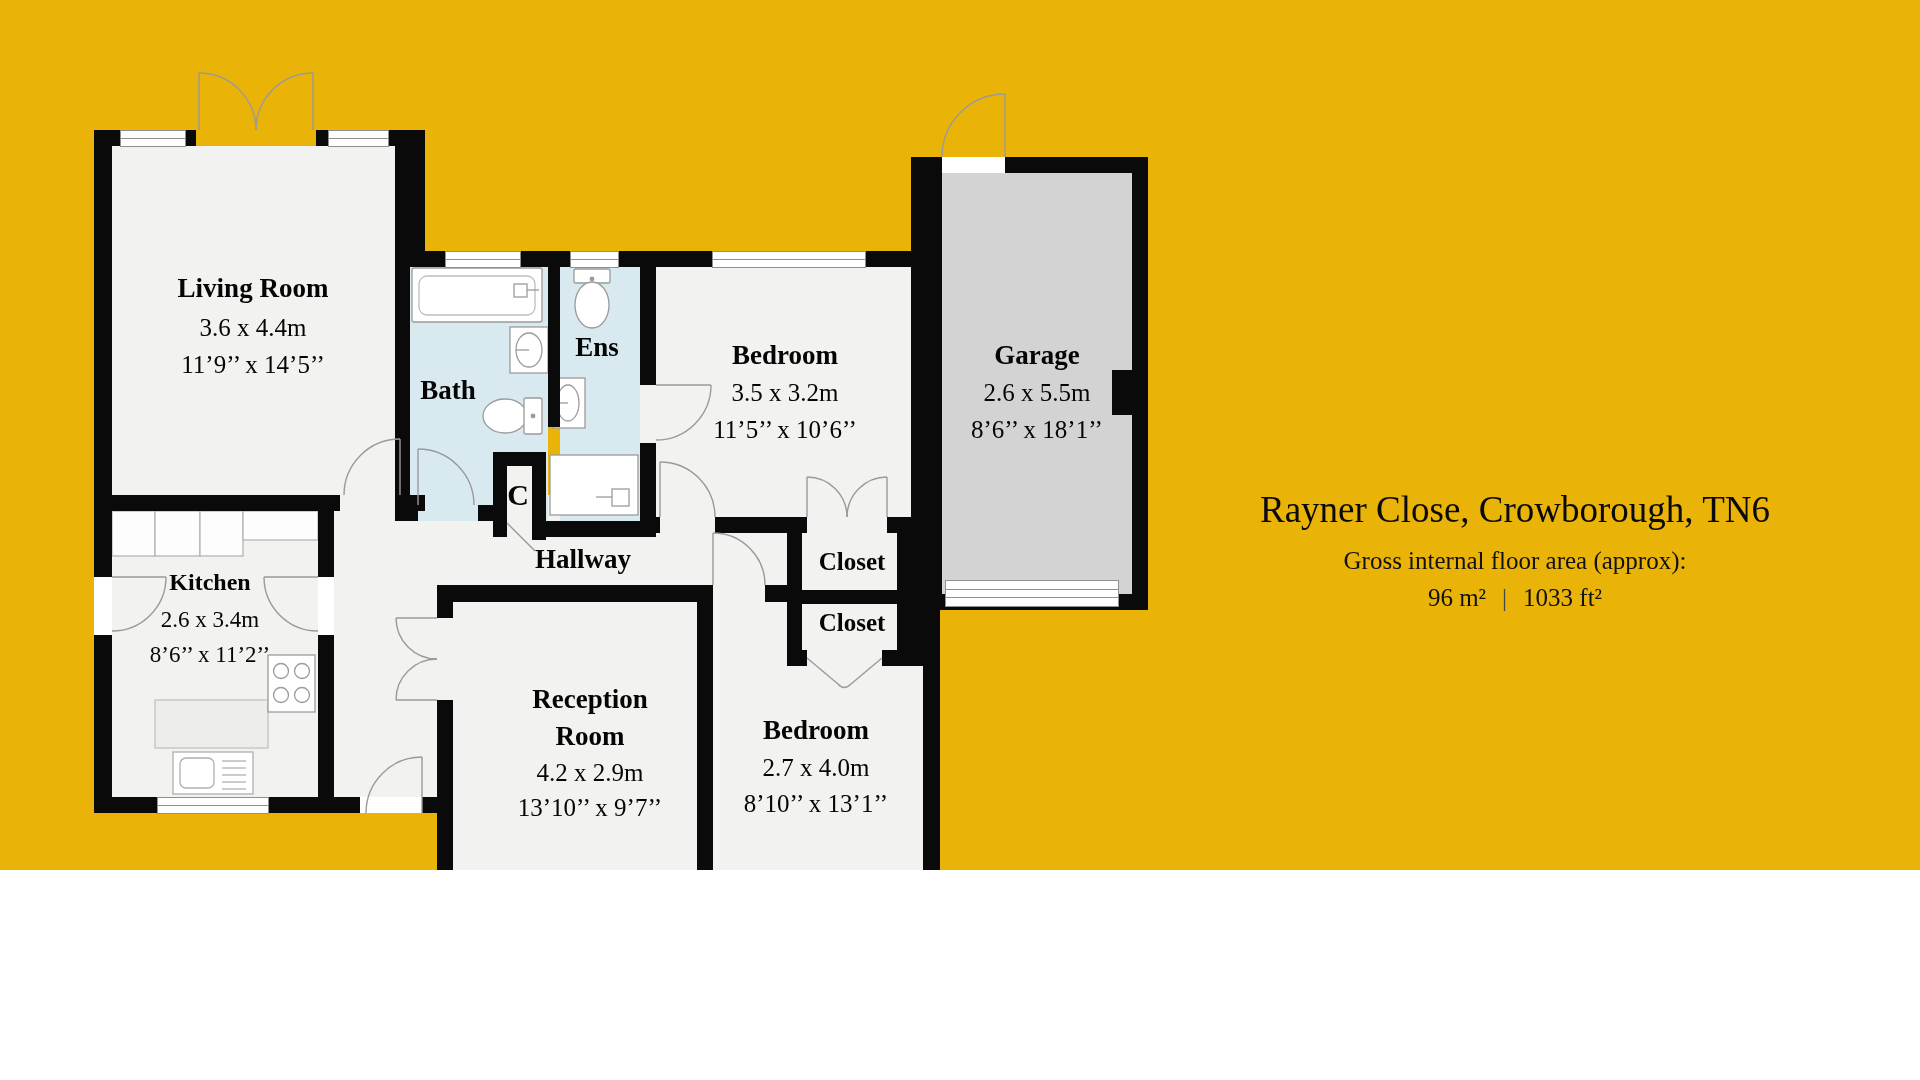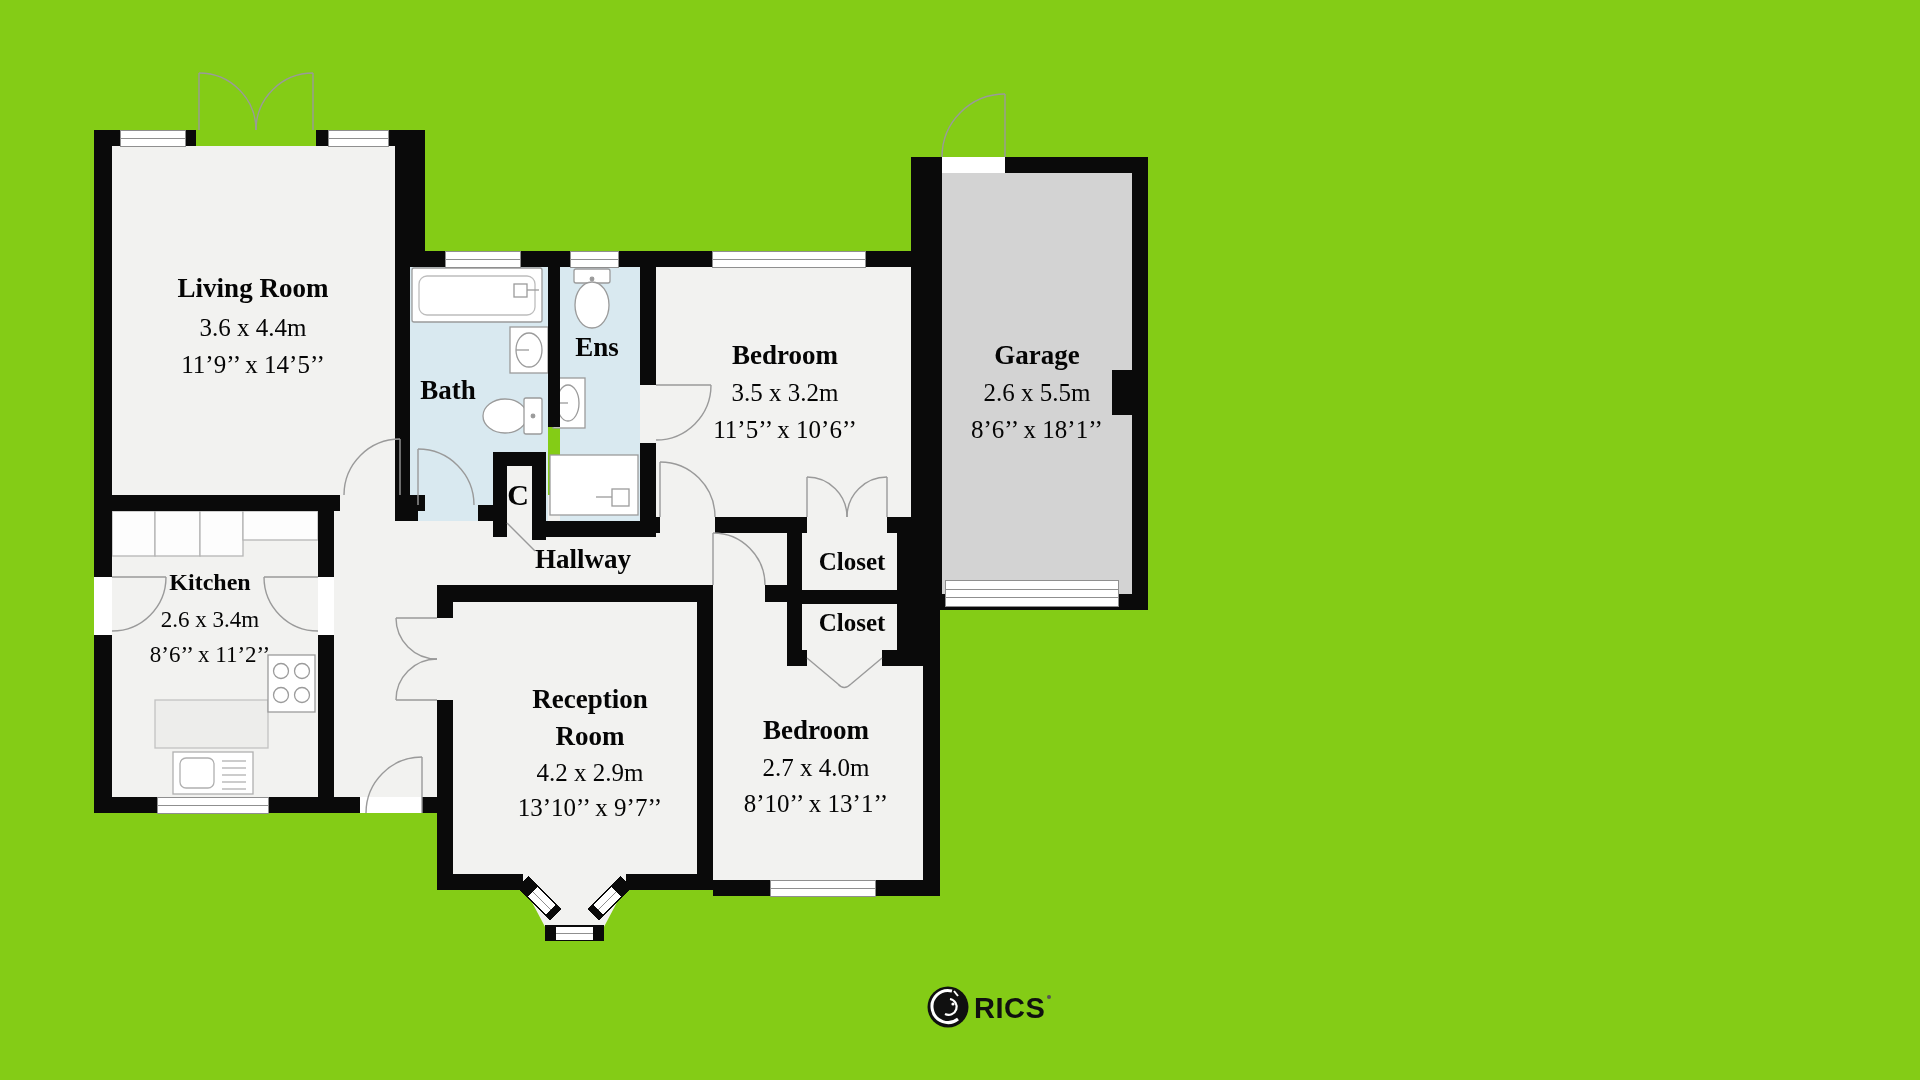--- a/index.html
+++ b/index.html
@@ -1,16 +1,16 @@
 <!DOCTYPE html>
 <html><head>
 <meta charset="utf-8">
 <style>
   html,body{margin:0;padding:0;background:#ffffff;}
-  .page{position:relative;width:1920px;height:1080px;background:#84cc16;
+  .page{position:relative;width:1920px;height:870px;background:#eab308;
         font-family:"Liberation Serif",serif;color:#0a0a0a;overflow:hidden;}
   svg{position:absolute;left:0;top:0;}
   .room-name{font-family:"Liberation Serif",serif;font-weight:bold;font-size:27px;fill:#050505;}
   .room-dim{font-family:"Liberation Serif",serif;font-size:25px;fill:#050505;}
   .room-name-sm{font-family:"Liberation Serif",serif;font-weight:bold;font-size:24px;fill:#050505;}
   .room-dim-sm{font-family:"Liberation Serif",serif;font-size:23px;fill:#050505;}
   .cup-label{font-family:"Liberation Serif",serif;font-weight:bold;font-size:30px;fill:#050505;}
   .closet-label{font-family:"Liberation Serif",serif;font-weight:bold;font-size:25px;fill:#050505;}
   .title-block{position:absolute;left:1130px;top:490px;width:770px;text-align:center;}
   .title-block .addr{font-size:37px;line-height:1.1;white-space:nowrap;}
@@ -330,15 +330,20 @@
       <path d="M952,991 a16,16 0 1 0 6,28" stroke-width="3"></path>
       <path d="M950,999 a8,8 0 1 1 -5,15" stroke-width="2.2"></path>
       <line x1="954" y1="991" x2="958" y2="996" stroke-width="2"></line>
       <circle cx="953" cy="1004" r="1.6" fill="#ffffff" stroke="none"></circle>
     </g>
     <text class="logo-word" x="974" y="1018">RICS</text>
     <circle cx="1049" cy="997" r="2" fill="#555"></circle>
   </g>
 </svg>
 
+  <div class="title-block">
+    <div class="addr">Rayner Close, Crowborough, TN6</div>
+    <div class="gia">Gross internal floor area (approx):</div>
+    <div class="area-line"><span>96 m²</span><span class="sep">|</span><span>1033 ft²</span></div>
+  </div>
 
 
 </div>
 
 </body></html>

